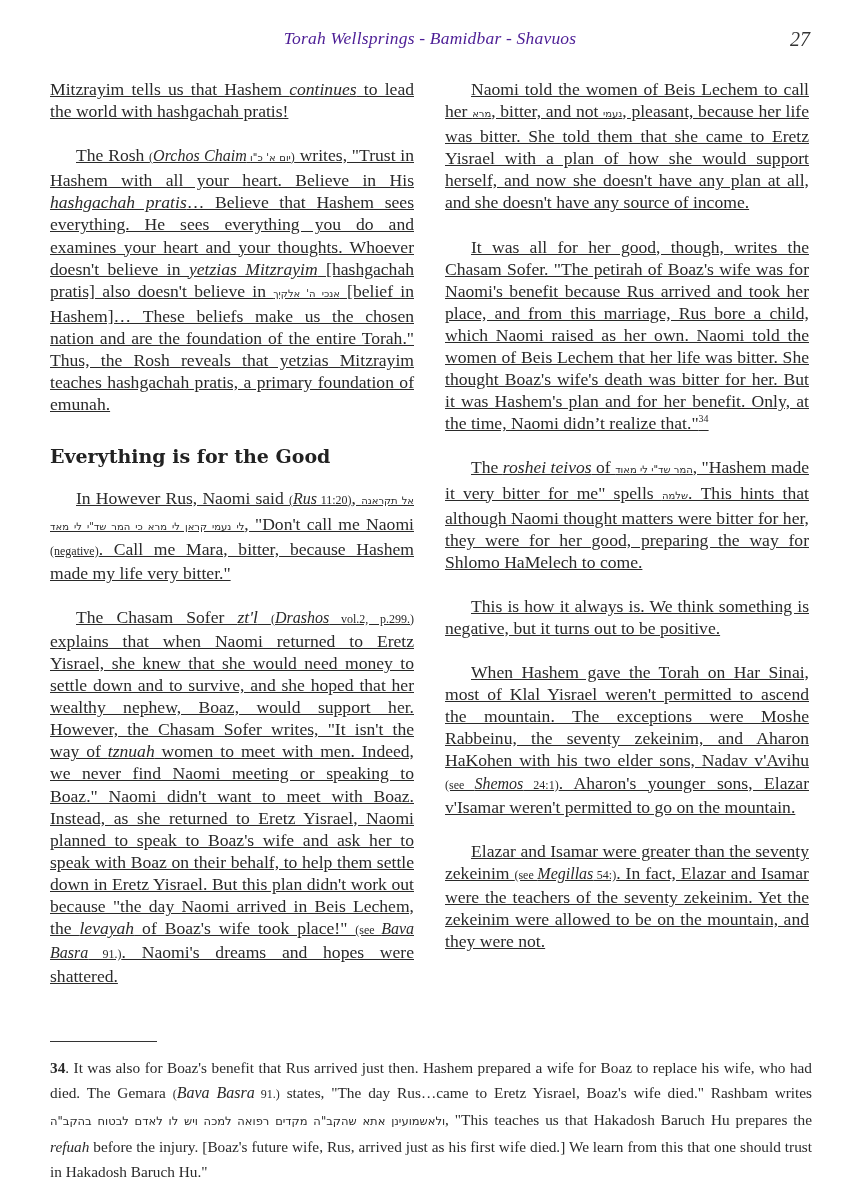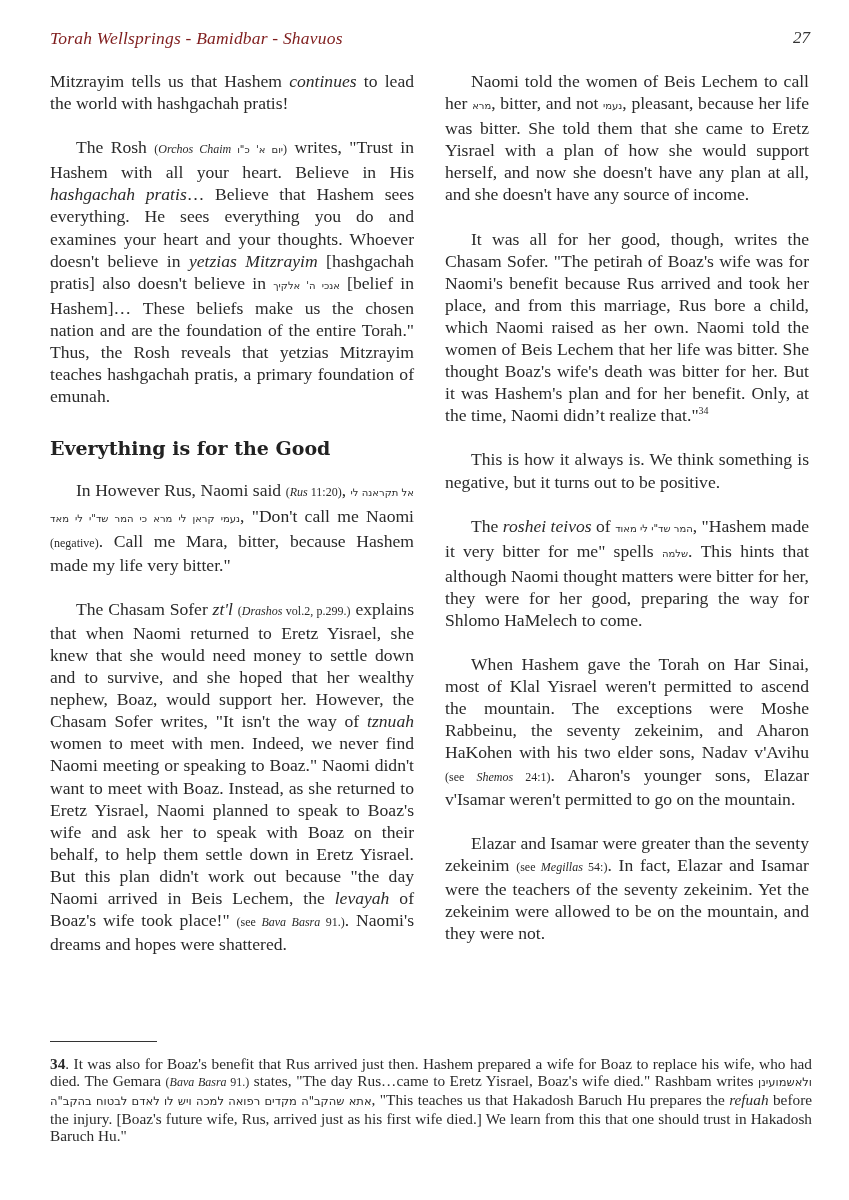--- a/index.html
+++ b/index.html
@@ -5,55 +5,55 @@
   html, body { margin: 0; padding: 0; background: #ffffff; }
   body {
     width: 849px; height: 1200px; position: relative; overflow: hidden;
     font-family: "DejaVu Serif", "Liberation Serif", serif;
     color: #2b2b2b;
   }
   .header {
     position: absolute; top: 28px; left: 50px; width: 760px; height: 24px;
   }
   .running-title {
-    position: absolute; left: 0; right: 0; 
+    position: absolute; left: 0; right: 0; text-align: center;
     font-family: "Liberation Serif", serif; font-style: italic;
-    font-size: 17.5px; letter-spacing: 0.2px; color: #7f1d1d;
+    font-size: 17.5px; letter-spacing: 0.2px; color: #4c1d95;
   }
   .page-num {
     position: absolute; right: 0; top: 0;
     font-family: "Liberation Serif", serif; font-style: italic;
-    font-size: 17px; color: #333;
+    font-size: 20px; color: #333;
   }
   .col {
     position: absolute; top: 70px; width: 364px;
     font-family: "Liberation Serif", serif;
     font-size: 17.6px; line-height: 22.1px;
     text-align: justify; color: #2a2a2a;
   }
   .col.left { left: 50px; }
   .col.right { left: 445px; }
-  .col p { margin: 0 0 22px 0; text-indent: 26px; }
+  .col p { margin: 8px 0 22px 0; text-indent: 26px; text-decoration: underline; }
   .col p.noindent { text-indent: 0; }
   .small { font-size: 12px; }
-  .small i { font-size: 12px; }
+  .small i { font-size: 16px; }
   .heb { font-family: "DejaVu Sans", sans-serif; font-size: 10px; }
   .section-title {
     font-family: "DejaVu Serif", serif; font-weight: bold;
     font-size: 19px; margin: 30px 0 20px 0; color: #222;
   }
   sup.fn { font-size: 10px; line-height: 0; }
   .footnote-rule {
     position: absolute; left: 50px; top: 1041px; width: 107px; height: 0;
     border-top: 1.3px solid #333;
   }
   .footnote {
     position: absolute; left: 50px; top: 1055px; width: 762px;
     font-family: "Liberation Serif", serif;
-    font-size: 15.3px; line-height: 17px; text-align: justify; color: #2a2a2a;
+    font-size: 15.3px; line-height: 25px; text-align: justify; color: #2a2a2a;
   }
   .footnote .fn-num { font-weight: bold; }
   .footnote .heb { font-size: 11.5px; }
 </style>
 </head>
 <body>
 
 <div class="header">
   <div class="running-title">Torah Wellsprings - Bamidbar - Shavuos</div>
   <div class="page-num">27</div>
@@ -69,23 +69,23 @@
   <p><span>In However Rus, Naomi said </span><span class="small">(<i>Rus</i><span> 11:20</span>)</span>, <span class="heb" dir="rtl">אל תקראנה לי נעמי קראן לי מרא כי המר שד"י לי מאד</span><span>, "Don't call me Naomi </span><span class="small">(negative)</span><span>. Call me Mara, bitter, because Hashem made my life very bitter."</span></p>
 
   <p><span>The Chasam Sofer </span><i>zt'l</i> <span class="small">(<i>Drashos</i><span> vol.2, p.299.</span>)</span><span> explains that when Naomi returned to Eretz Yisrael, she knew that she would need money to settle down and to survive, and she hoped that her wealthy nephew, Boaz, would support her. However, the Chasam Sofer writes, "It isn't the way of </span><i>tznuah</i><span> women to meet with men. Indeed, we never find Naomi meeting or speaking to Boaz." Naomi didn't want to meet with Boaz. Instead, as she returned to Eretz Yisrael, Naomi planned to speak to Boaz's wife and ask her to speak with Boaz on their behalf, to help them settle down in Eretz Yisrael. But this plan didn't work out because "the day Naomi arrived in Beis Lechem, the </span><i>levayah</i><span> of Boaz's wife took place!" </span><span class="small"><span>(see </span><i>Bava Basra</i><span> 91.)</span></span><span>. Naomi's dreams and hopes were shattered.</span></p>
 </div>
 
 <div class="col right">
   <p><span>Naomi told the women of Beis Lechem to call her </span><span class="heb" dir="rtl">מרא</span><span>, bitter, and not </span><span class="heb" dir="rtl">נעמי</span><span>, pleasant, because her life was bitter. She told them that she came to Eretz Yisrael with a plan of how she would support herself, and now she doesn't have any plan at all, and she doesn't have any source of income.</span></p>
 
   <p><span>It was all for her good, though, writes the Chasam Sofer. "The petirah of Boaz's wife was for Naomi's benefit because Rus arrived and took her place, and from this marriage, Rus bore a child, which Naomi raised as her own. Naomi told the women of Beis Lechem that her life was bitter. She thought Boaz's wife's death was bitter for her. But it was Hashem's plan and for her benefit. Only, at the time, Naomi didn’t realize that."</span><sup class="fn">34</sup></p>
 
+  <p><span>The </span><i>roshei teivos</i><span> of </span><span class="heb" dir="rtl">המר שד"י לי מאוד</span><span>, "Hashem made it very bitter for me" spells </span><span class="heb" dir="rtl">שלמה</span><span>. This hints that although Naomi thought matters were bitter for her, they were for her good, preparing the way for Shlomo HaMelech to come.</span></p>
+
   <p><span>This is how it always is. We think something is negative, but it turns out to be positive.</span></p>
-
-  <p><span>The </span><i>roshei teivos</i><span> of </span><span class="heb" dir="rtl">המר שד"י לי מאוד</span><span>, "Hashem made it very bitter for me" spells </span><span class="heb" dir="rtl">שלמה</span><span>. This hints that although Naomi thought matters were bitter for her, they were for her good, preparing the way for Shlomo HaMelech to come.</span></p>
 
   <p><span>When Hashem gave the Torah on Har Sinai, most of Klal Yisrael weren't permitted to ascend the mountain. The exceptions were Moshe Rabbeinu, the seventy zekeinim, and Aharon HaKohen with his two elder sons, Nadav v'Avihu </span><span class="small"><span>(see </span><i>Shemos</i><span> 24:1)</span></span><span>. Aharon's younger sons, Elazar v'Isamar weren't permitted to go on the mountain.</span></p>
 
   <p><span>Elazar and Isamar were greater than the seventy zekeinim </span><span class="small"><span>(see </span><i>Megillas</i><span> 54:)</span></span><span>. In fact, Elazar and Isamar were the teachers of the seventy zekeinim. Yet the zekeinim were allowed to be on the mountain, and they were not.</span></p>
 </div>
 
 <div class="footnote-rule"></div>
 
 <div class="footnote">
   <span class="fn-num">34</span><span>. It was also for Boaz's benefit that Rus arrived just then. Hashem prepared a wife for Boaz to replace his wife, who had died. The Gemara </span><span class="small"><span>(</span><i>Bava Basra</i><span> 91.)</span></span><span> states, "The day Rus…came to Eretz Yisrael, Boaz's wife died." Rashbam writes </span><span class="heb" dir="rtl">ולאשמועינן אתא שהקב"ה מקדים רפואה למכה ויש לו לאדם לבטוח בהקב"ה</span><span>, "This teaches us that Hakadosh Baruch Hu prepares the </span><i>refuah</i><span> before the injury. [Boaz's future wife, Rus, arrived just as his first wife died.] We learn from this that one should trust in Hakadosh Baruch Hu."</span>

